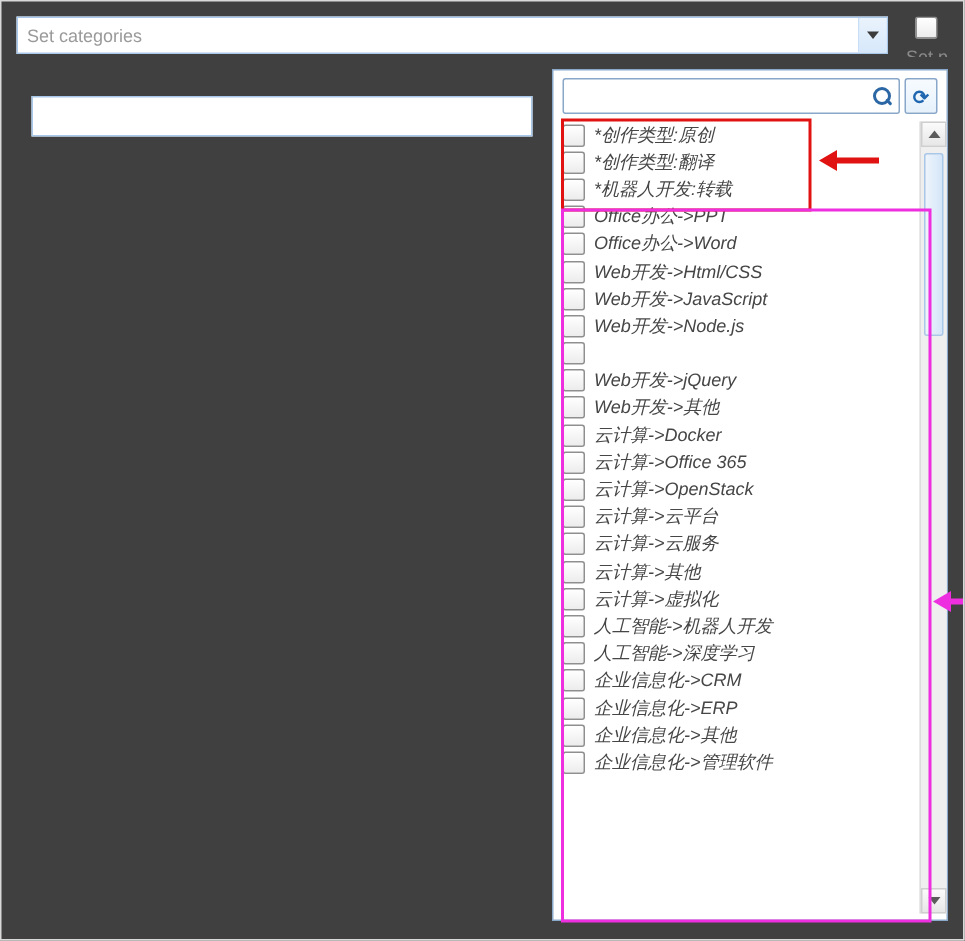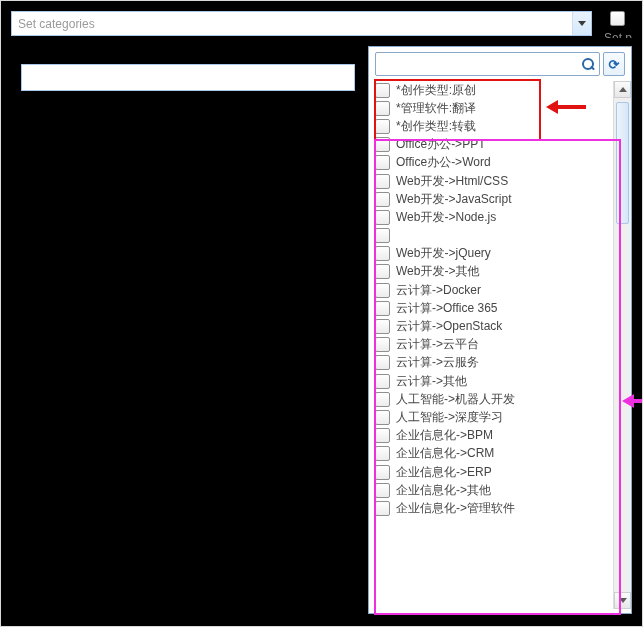--- a/index.html
+++ b/index.html
@@ -1,16 +1,16 @@
 <!DOCTYPE html>
 <html><head>
 <meta charset="utf-8">
 <style>
   html,body{margin:0;padding:0;width:643px;height:627px;font-family:"Segoe UI",Tahoma,Arial,sans-serif;font-size:12px;background:#fff;color:#444;}
-  .page{position:relative;width:643px;height:627px;border:1px solid #d9d9d9;box-sizing:border-box;background:#000000;overflow:hidden;}
+  .page{position:relative;width:643px;height:627px;border:1px solid #d9d9d9;box-sizing:border-box;background:#404040;overflow:hidden;}
   
   
   .topbar{position:absolute;left:10px;top:10px;right:10px;height:27px;display:flex;align-items:stretch;gap:12px;}
   .combo{flex:1;display:flex;align-items:center;border:1px solid #a9c7e8;background:#fff;height:25px;box-sizing:border-box;}
   .combo-text{flex:1;padding:0 6px;color:#9a9a9a;}
   .combo-btn{width:18px;height:100%;border-left:1px solid #c9dff7;background:linear-gradient(#eaf3fc,#d6e8fb);display:flex;align-items:center;justify-content:center;}
   .tri-down{width:0;height:0;border-left:4px solid transparent;border-right:4px solid transparent;border-top:5px solid #3b3b3b;}
   .setp{display:flex;align-items:center;gap:5px;color:#8a8a8a;white-space:nowrap;overflow:hidden;flex-direction:column;}
   .chk{width:13px;height:13px;border:1px solid #8f8f8f;background:linear-gradient(#fff,#ececec);border-radius:2px;flex:none;}
 
@@ -24,21 +24,21 @@
   .filter-input{position:absolute;left:4px;right:24px;top:0;bottom:0;border:none;outline:none;font-size:12px;color:#333;background:transparent;}
   .mag{position:absolute;right:4px;top:3px;width:16px;height:16px;}
   .mag-c{position:absolute;left:3px;top:2px;width:8px;height:8px;border:2px solid #2b66a5;border-radius:50%;}
   .mag-h{position:absolute;left:11px;top:11px;width:5px;height:2px;background:#2b66a5;transform:rotate(45deg);border-radius:1px;}
   .refresh{width:20px;height:22px;border:1px solid #89a7c8;border-radius:2px;background:linear-gradient(#f7fbff,#e6f1fb);display:flex;align-items:center;justify-content:center;color:#1f66b0;font-weight:bold;font-size:13px;flex:none;}
   
   .list-wrap{position:absolute;left:4px;right:0;top:34px;bottom:4px;display:flex;}
   .list{flex:1;overflow:hidden;padding-left:2px;}
   .item{display:flex;align-items:center;height:18.2px;white-space:nowrap;}
   .item .chk{margin-right:6px;}
-  .item-label{color:#464646;font-size:12px;}
+  .item-label{color:#464646;font-size:12px;font-style:italic;}
   
   
   .sbar{width:17px;background:#f0f0f0;border-left:1px solid #dcdcdc;display:flex;flex-direction:column;}
   .sbtn{height:17px;background:linear-gradient(#fbfbfb,#e7e7e7);border:1px solid #cfcfcf;display:flex;align-items:center;justify-content:center;box-sizing:border-box;}
   .tri-up{width:0;height:0;border-left:4px solid transparent;border-right:4px solid transparent;border-bottom:5px solid #5b5b5b;}
   .tri-dn{width:0;height:0;border-left:4px solid transparent;border-right:4px solid transparent;border-top:5px solid #5b5b5b;}
   .strack{flex:1;background:#efefef;position:relative;}
   .sthumb{position:absolute;left:2px;right:2px;top:4px;height:120px;background:linear-gradient(90deg,#eef4fb,#d4e6f9);border:1px solid #a9c7e8;border-radius:2px;}
   
   
@@ -86,25 +86,25 @@
       </div>
     </div>
     <div class="list-wrap">
       <div class="list" id="list">
           <div class="item">
             <div class="chk"></div>
             <span class="item-label">*创作类型:原创</span>
           </div>
           <div class="item">
             <div class="chk"></div>
-            <span class="item-label">*管理软件:翻译</span>
-          </div>
-          <div class="item">
-            <div class="chk"></div>
-            <span class="item-label">*创作类型:转载</span>
+            <span class="item-label">*创作类型:翻译</span>
+          </div>
+          <div class="item">
+            <div class="chk"></div>
+            <span class="item-label">*机器人开发:转载</span>
           </div>
           <div class="item">
             <div class="chk"></div>
             <span class="item-label">Office办公-&gt;PPT</span>
           </div>
           <div class="item">
             <div class="chk"></div>
             <span class="item-label">Office办公-&gt;Word</span>
           </div>
           <div class="item">
@@ -149,29 +149,29 @@
           <div class="item">
             <div class="chk"></div>
             <span class="item-label">云计算-&gt;云服务</span>
           </div>
           <div class="item">
             <div class="chk"></div>
             <span class="item-label">云计算-&gt;其他</span>
           </div>
           <div class="item">
             <div class="chk"></div>
+            <span class="item-label">云计算-&gt;虚拟化</span>
+          </div>
+          <div class="item">
+            <div class="chk"></div>
             <span class="item-label">人工智能-&gt;机器人开发</span>
           </div>
           <div class="item">
             <div class="chk"></div>
             <span class="item-label">人工智能-&gt;深度学习</span>
-          </div>
-          <div class="item">
-            <div class="chk"></div>
-            <span class="item-label">企业信息化-&gt;BPM</span>
           </div>
           <div class="item">
             <div class="chk"></div>
             <span class="item-label">企业信息化-&gt;CRM</span>
           </div>
           <div class="item">
             <div class="chk"></div>
             <span class="item-label">企业信息化-&gt;ERP</span>
           </div>
           <div class="item">

